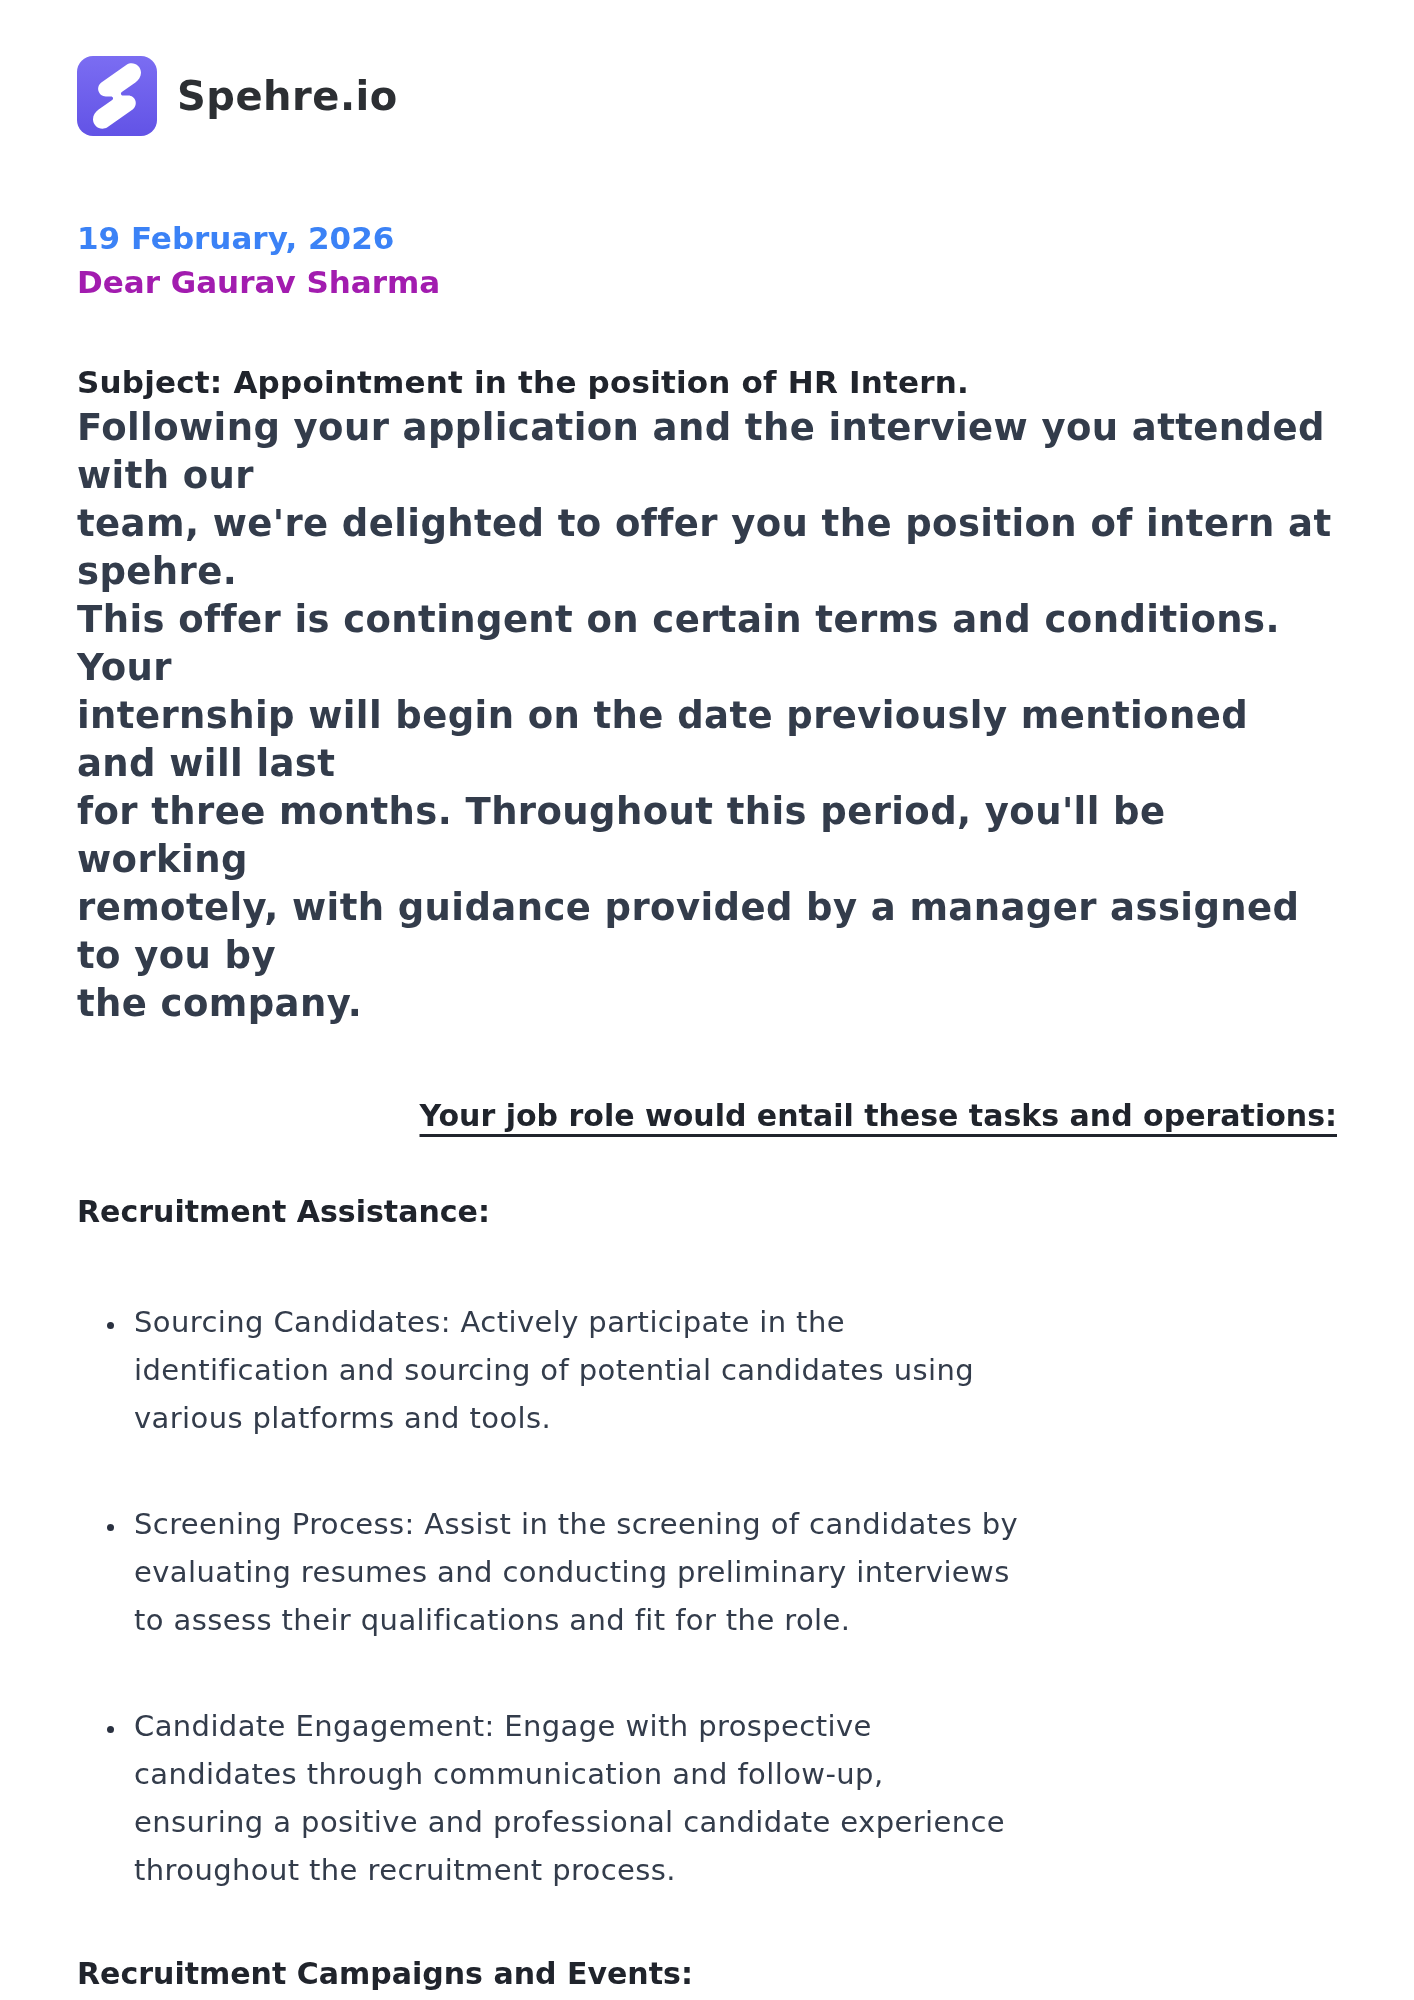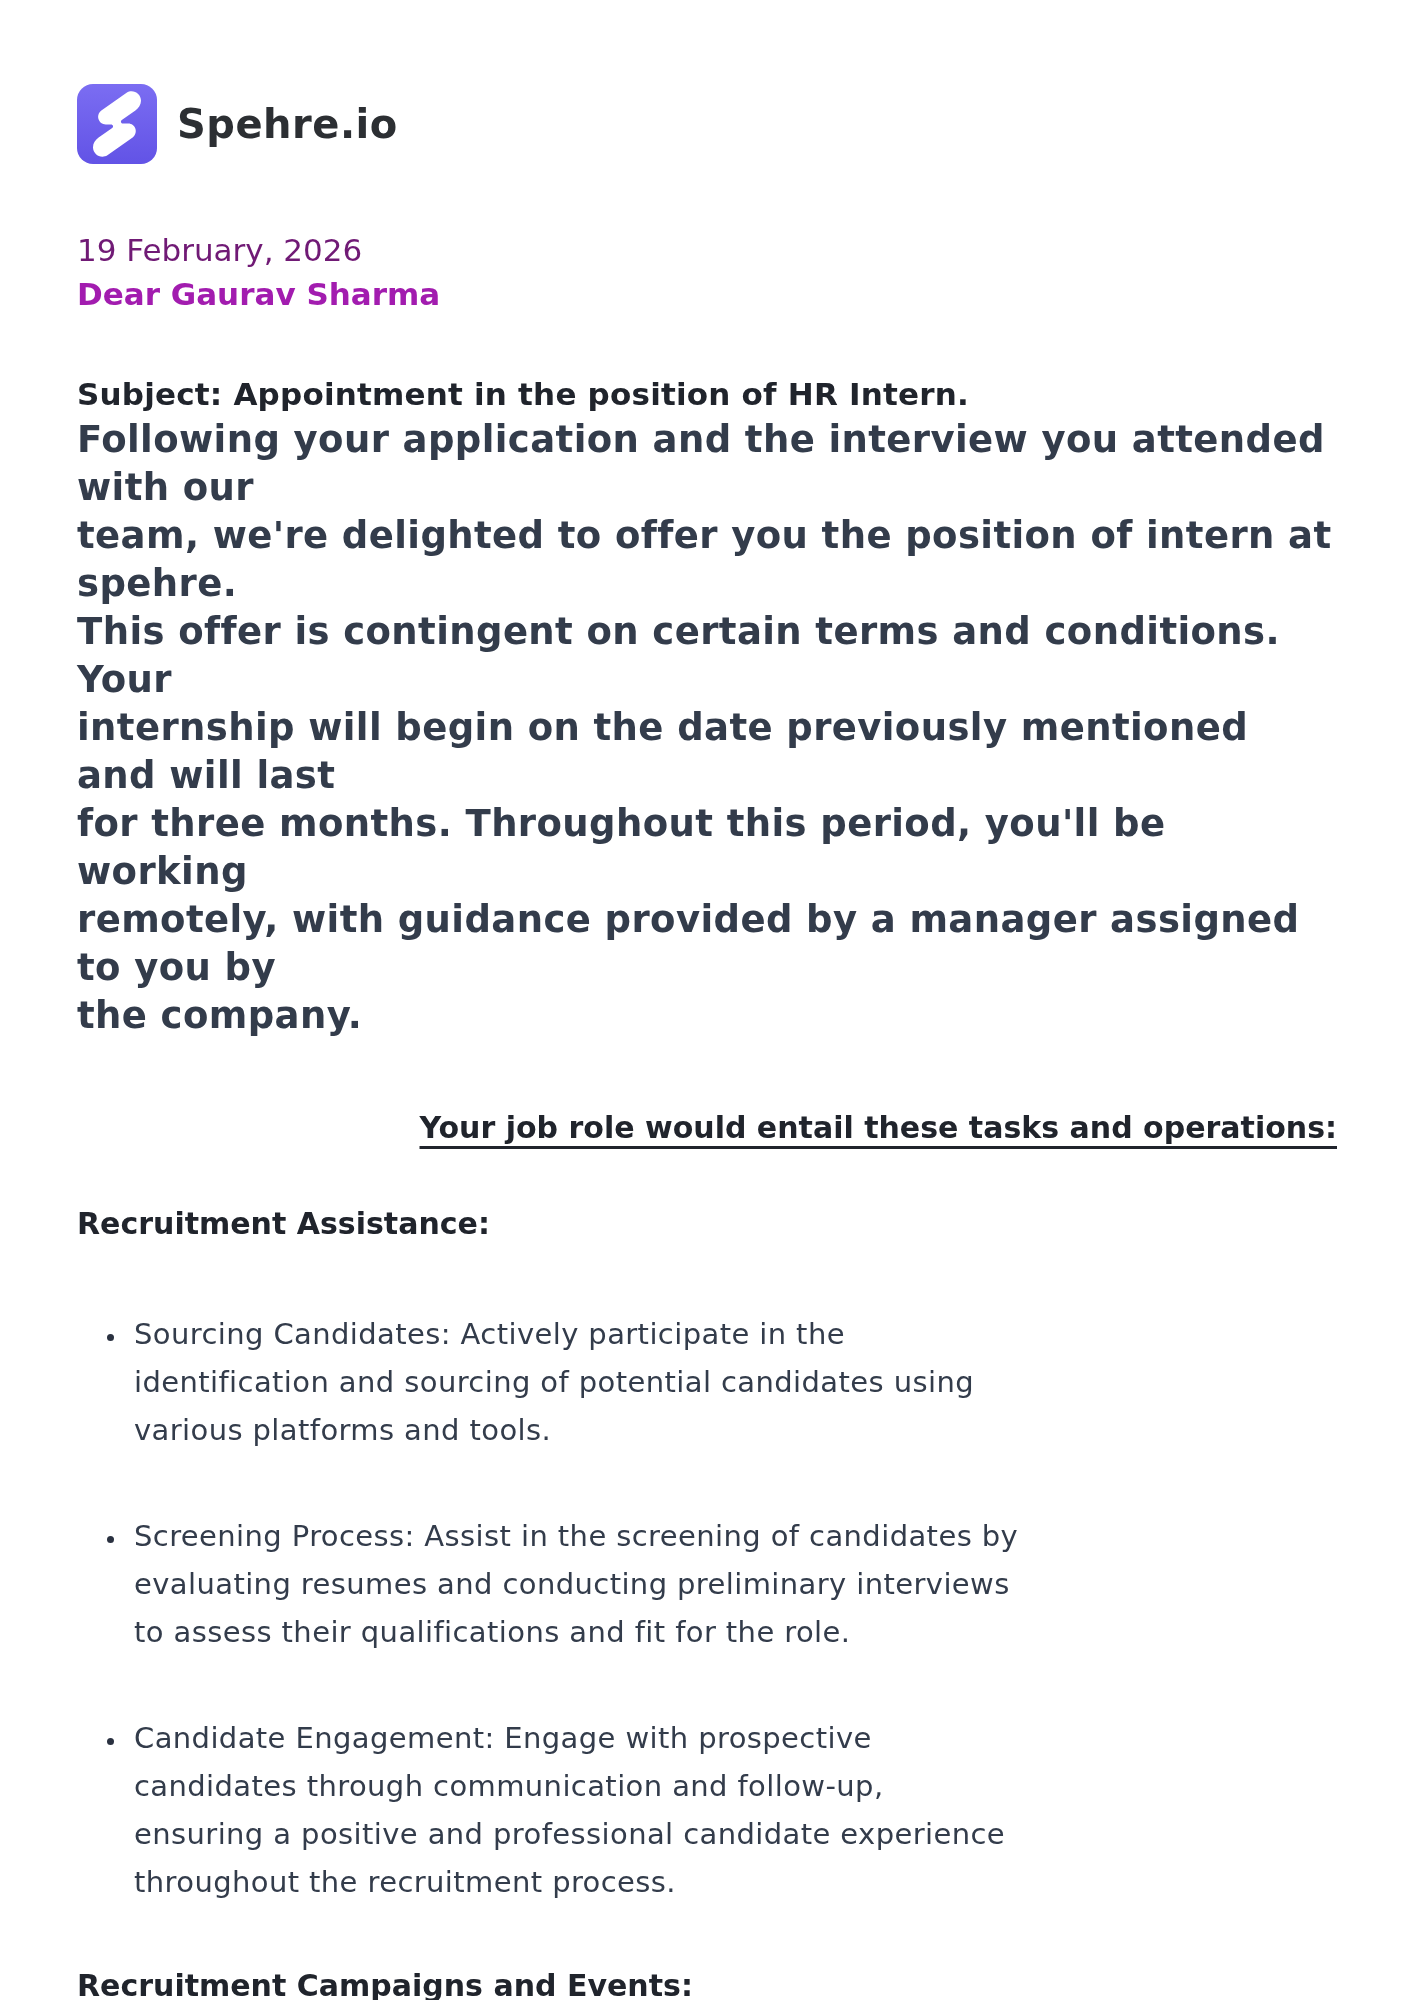--- a/index.html
+++ b/index.html
@@ -2,21 +2,21 @@
 <html><head>
 <meta charset="utf-8">
 <style>
   * { margin: 0; padding: 0; box-sizing: border-box; }
   html, body { background: #ffffff; }
   .page {
     position: relative;
     width: 1414px;
     height: 2000px;
     background: #ffffff;
-    padding: 84px 77px 0 77px;
+    padding: 56px 77px 0 77px;
     font-family: "DejaVu Sans", sans-serif;
     overflow: hidden;
   }
   .brand-row {
     display: flex;
     align-items: center;
     gap: 20px;
   }
   .logo {
     display: inline-block;
@@ -25,24 +25,24 @@
     flex: 0 0 auto;
   }
   .logo svg { width: 80px; height: 80px; display: block; }
   .brand-name {
     font-size: 40px;
     font-weight: 700;
     color: #2c2f33;
     letter-spacing: 0.5px;
   }
   .date-block {
-    margin-top: 64px;
+    margin-top: 80px;
     font-size: 31px;
-    font-weight: 400;
-    color: #701a75;
+    font-weight: 700;
+    color: #3b82f6;
     line-height: 44px;
   }
   .salutation {
     font-size: 31px;
     font-weight: 700;
     color: #a21caf;
     line-height: 44px;
   }
   .subject {
     margin-top: 56px;

